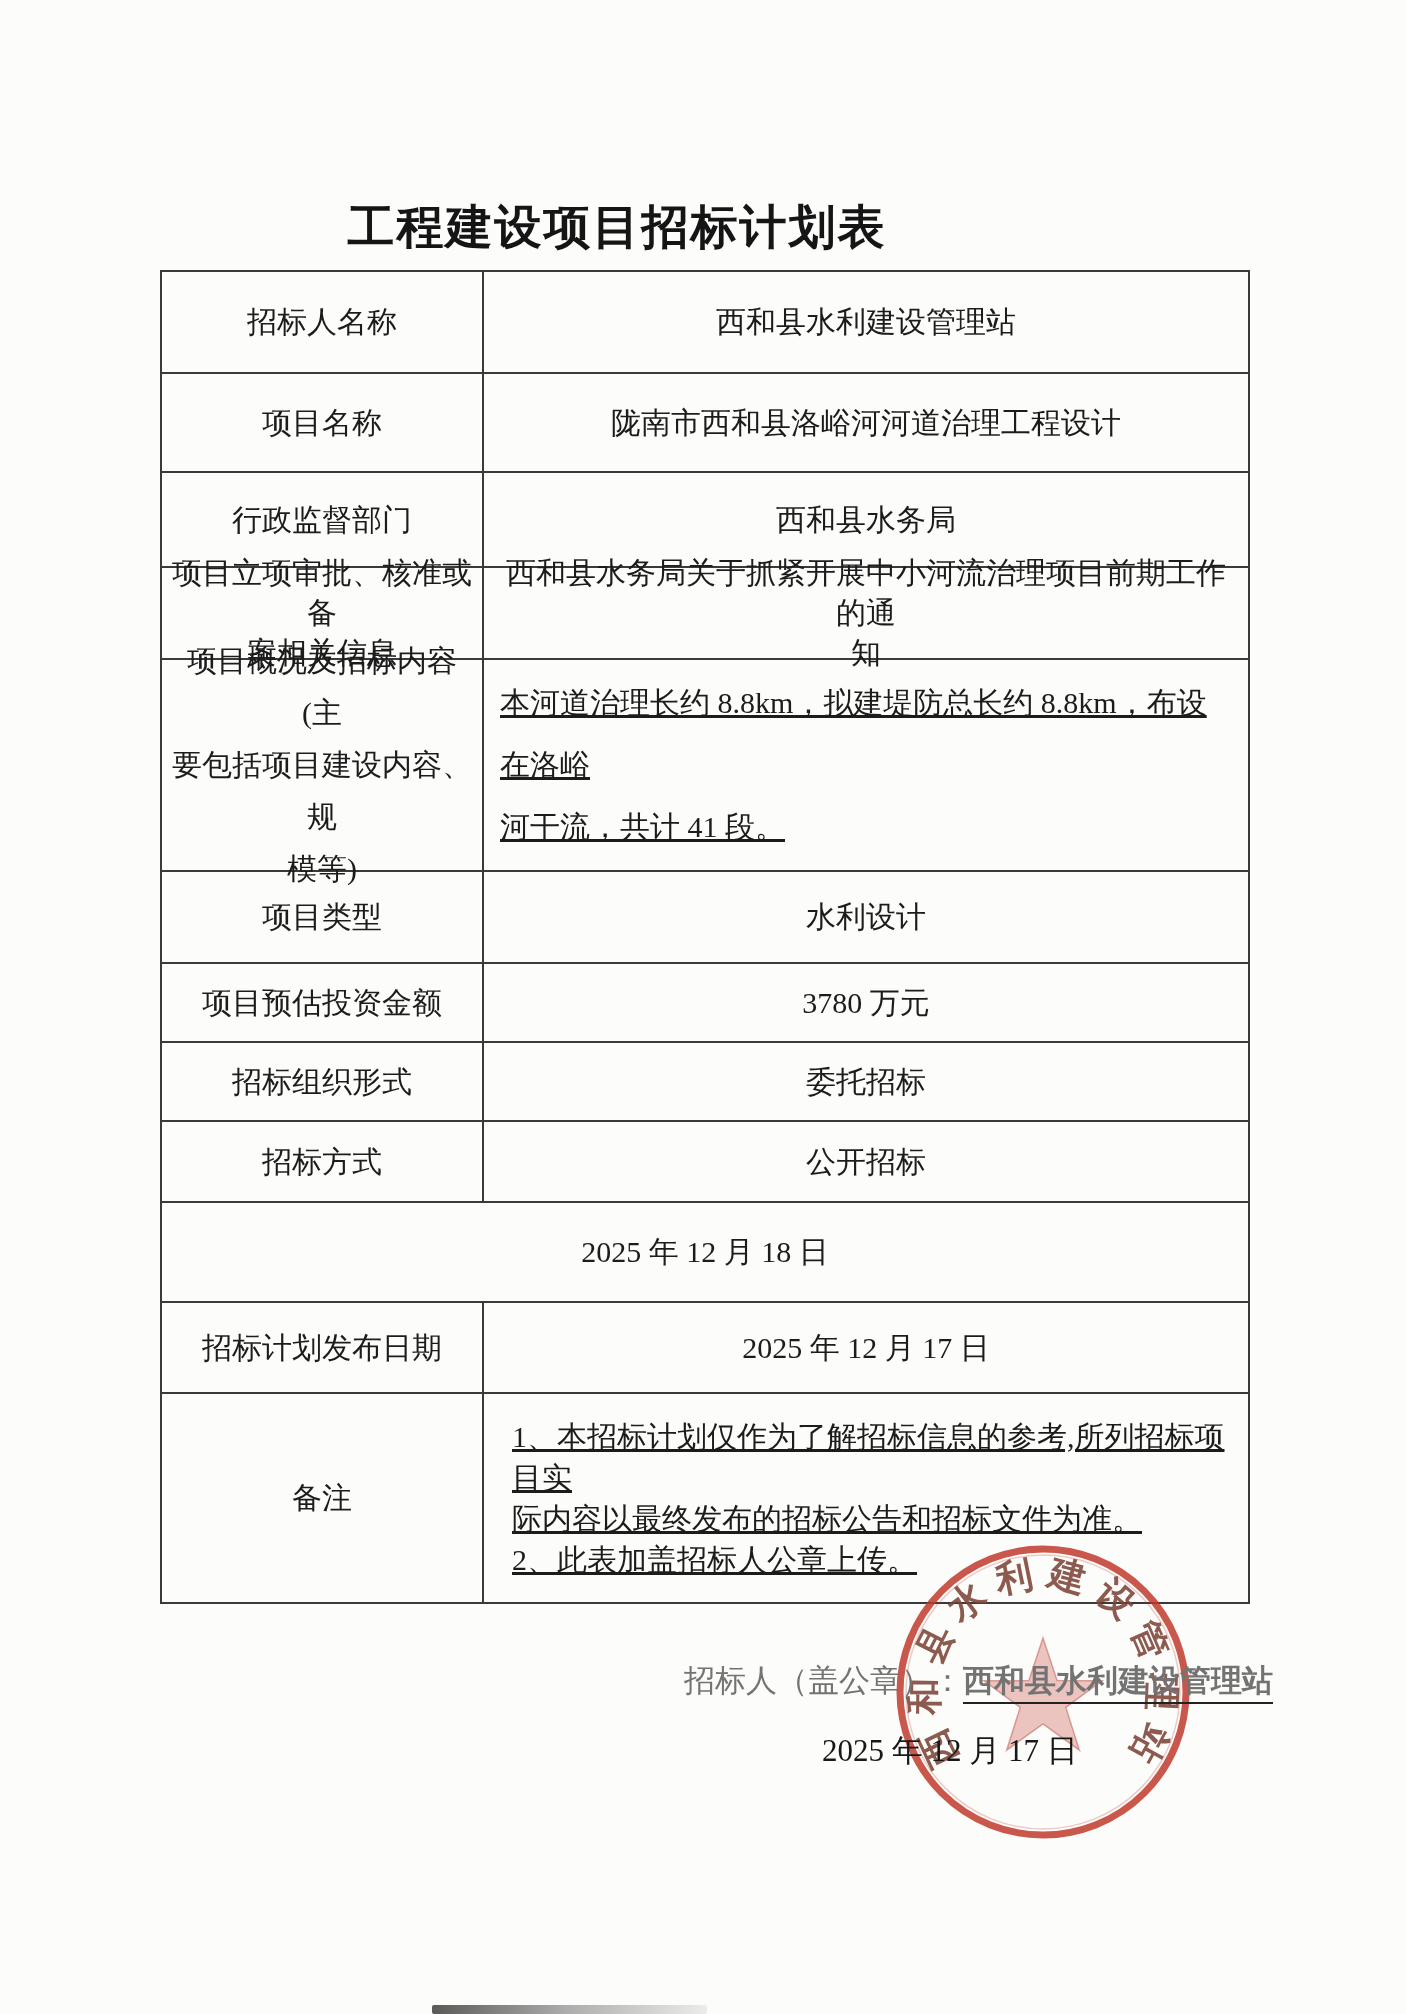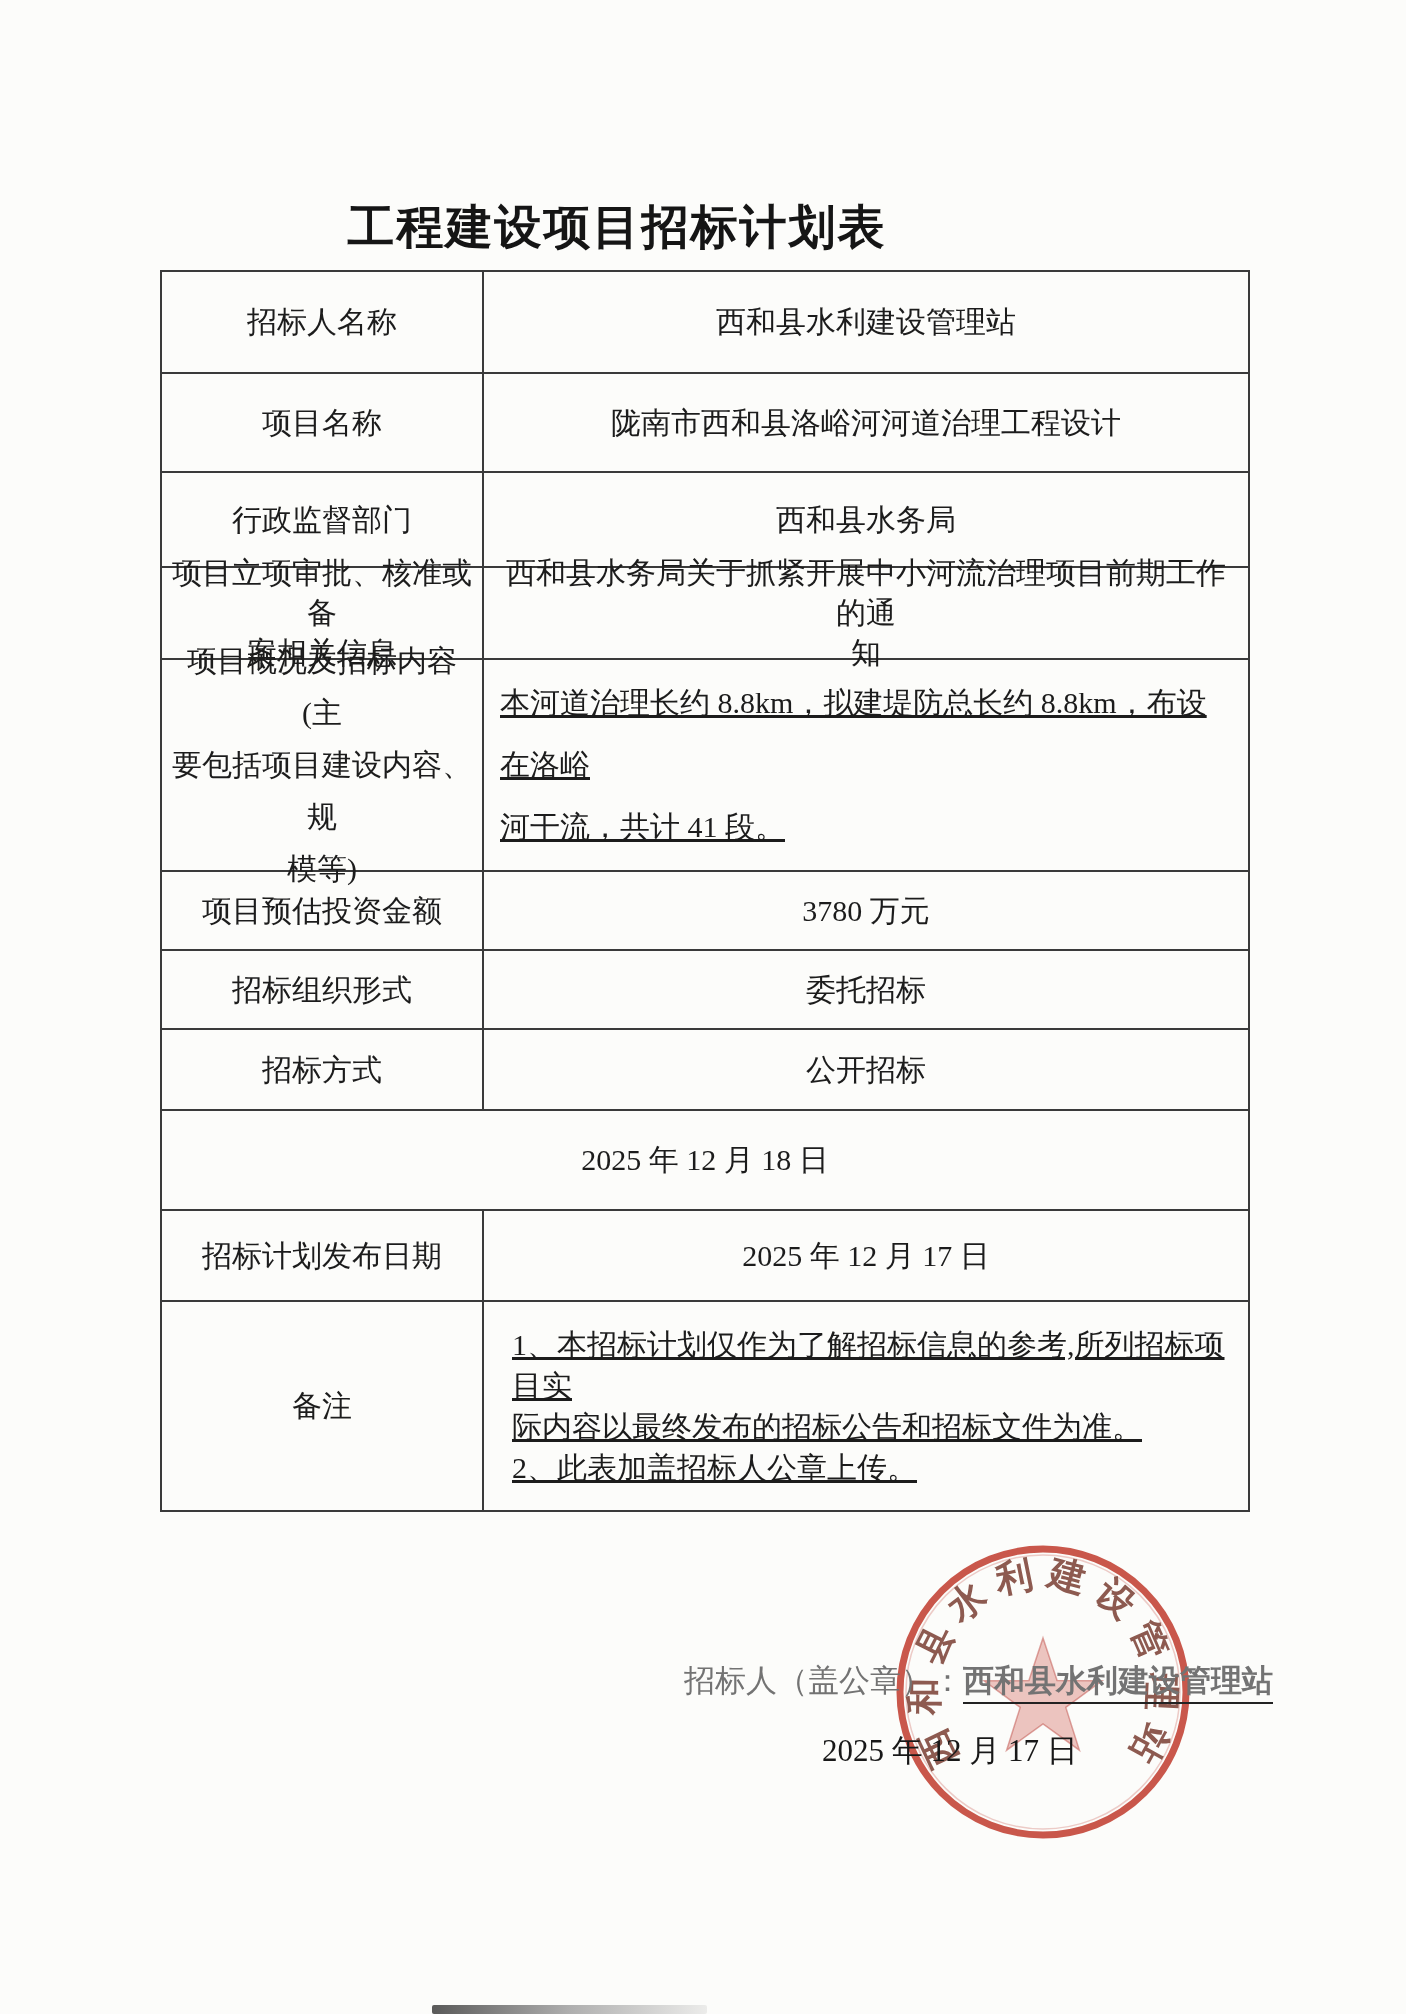--- a/index.html
+++ b/index.html
@@ -102,20 +102,24 @@
         <div>项目概况及招标内容(主</div>
         <div>要包括项目建设内容、规</div>
         <div>模等)</div>
       </div>
       <div class="cr left">
         <div>本河道治理长约 8.8km，拟建堤防总长约 8.8km，布设在洛峪</div>
         <div>河干流，共计 41 段。</div>
       </div>
     </div>
 
+    <div class="row r6">
+      <div class="cl">项目类型</div>
+      <div class="cr">水利设计</div>
+    </div>
 
     <div class="row r7">
       <div class="cl">项目预估投资金额</div>
       <div class="cr">3780 万元</div>
     </div>
 
     <div class="row r8">
       <div class="cl">招标组织形式</div>
       <div class="cr">委托招标</div>
     </div>

